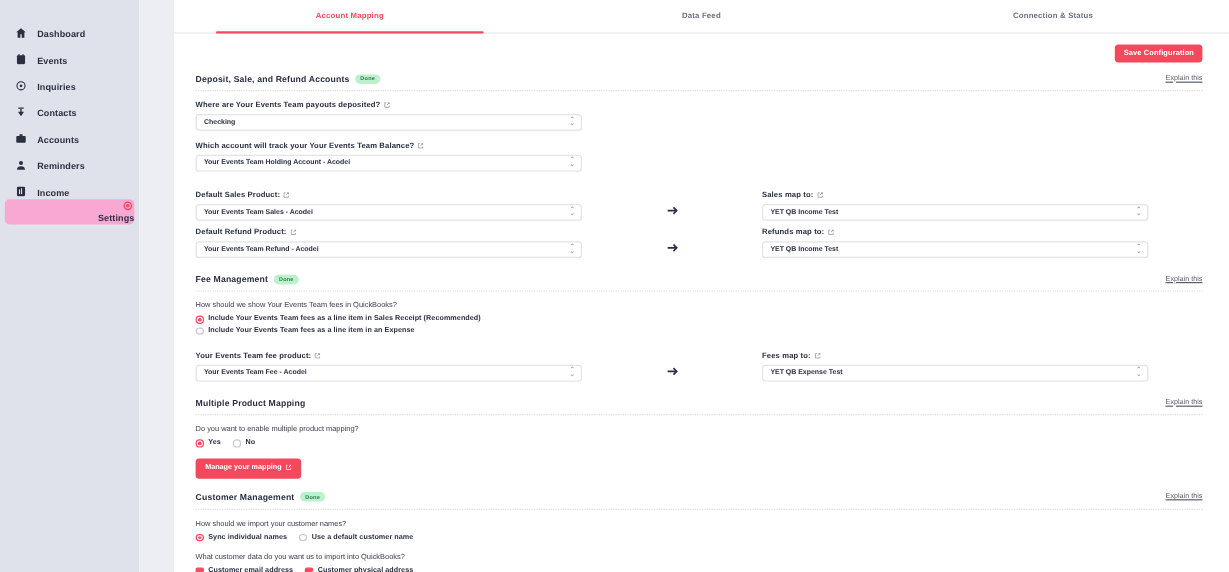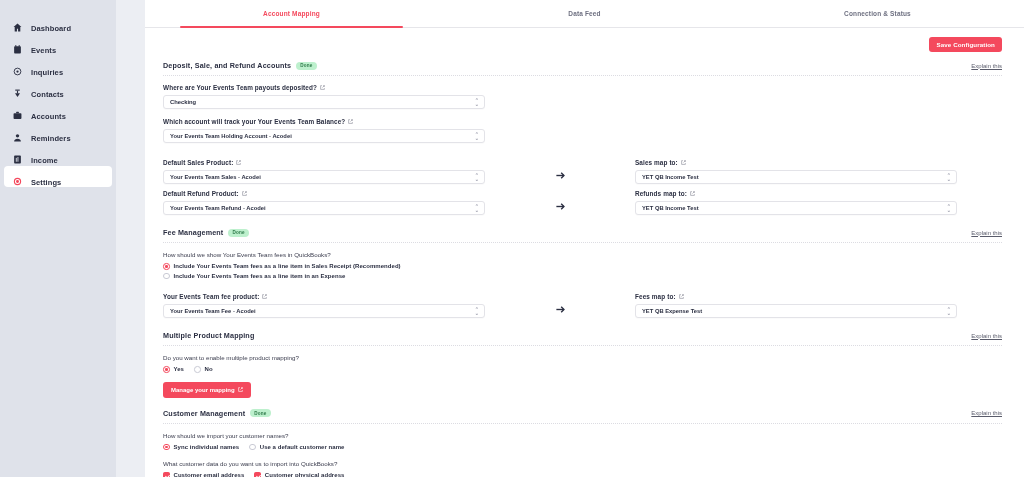--- a/index.html
+++ b/index.html
@@ -23,21 +23,21 @@
     background: #eceef3;
     flex: 0 0 29px;
   }
   .nav-item {
     display: flex; align-items: flex-end;
     height: 21px; margin: 0 4px 1px 4px;
     padding-left: 8px;
     border-radius: 4px;
     cursor: pointer;
   }
-  .nav-item.active { background: #ffffff; }
+  .nav-item.active { background: #f9a8d4; flex-direction: column; }
   .nav-icon {
     width: 11px; height: 11px;
     display: inline-flex; align-items: center; justify-content: center;
     color: #2b2f42; flex: 0 0 11px;
   }
   .nav-icon svg { width: 9px; height: 9px; display: block; }
   .nav-item.active .nav-icon { color: #f4495d; }
   .nav-label {
     font-size: 7.5px; font-weight: bold; color: #2b2f42;
     margin-left: 8px; letter-spacing: 0.1px;

